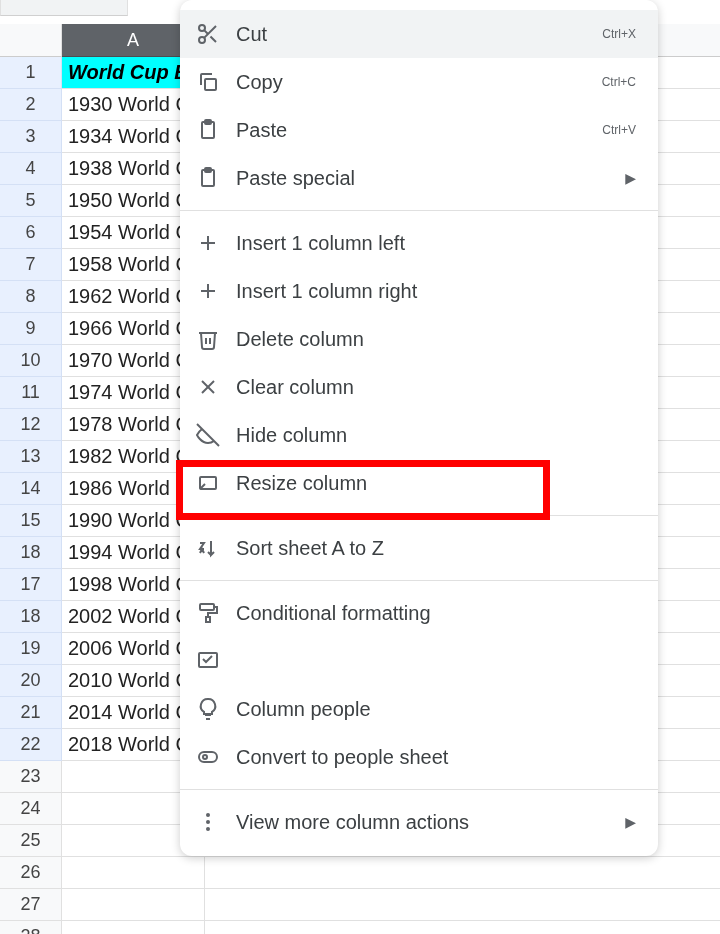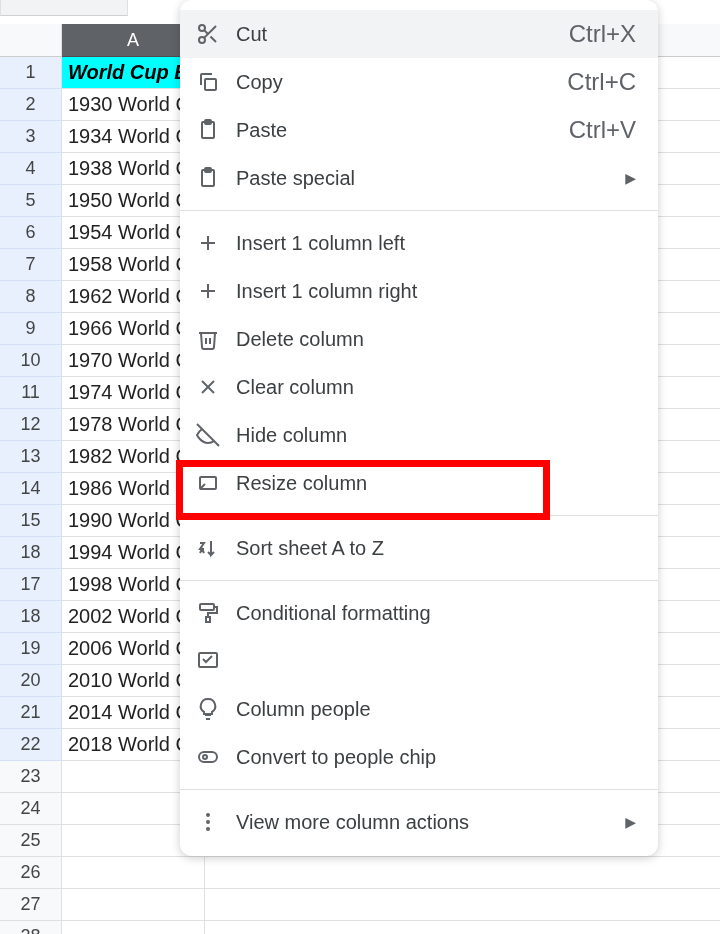--- a/index.html
+++ b/index.html
@@ -113,21 +113,21 @@
     font-size: 20px;
   }
   .mi .icon {
     width: 40px;
     display: flex;
     align-items: center;
     justify-content: flex-start;
   }
   .mi .icon svg { width: 24px; height: 24px; }
   .mi .label { flex: 1; }
-  .mi .shortcut { color: #5f6368; font-size: 24px; }
+  .mi .shortcut { color: #5f6368; font-size: 12px; }
   .mi .sub { color: #5f6368; font-size: 14px; }
   .sep {
     height: 1px;
     background: #e0e0e0;
     margin: 8px 0;
   }
   .mi.hovered { background: #f1f3f4; }
   .highlight-box {
     position: absolute;
     left: 176px;
@@ -433,21 +433,21 @@
       </span>
     <span class="label">Column people</span>
   </div>
   <div class="mi">
     <span class="icon">
         <svg viewBox="0 0 24 24" fill="none" stroke="#5f6368" stroke-width="2">
           <rect x="3" y="7" width="18" height="10" rx="5"></rect>
           <circle cx="9" cy="12" r="2"></circle>
         </svg>
       </span>
-    <span class="label">Convert to people chip</span>
+    <span class="label">Convert to people sheet</span>
   </div>
   <div class="sep"></div>
   <div class="mi">
     <span class="icon">
         <svg viewBox="0 0 24 24" fill="#5f6368">
           <circle cx="12" cy="5" r="2"></circle>
           <circle cx="12" cy="12" r="2"></circle>
           <circle cx="12" cy="19" r="2"></circle>
         </svg>
       </span>

